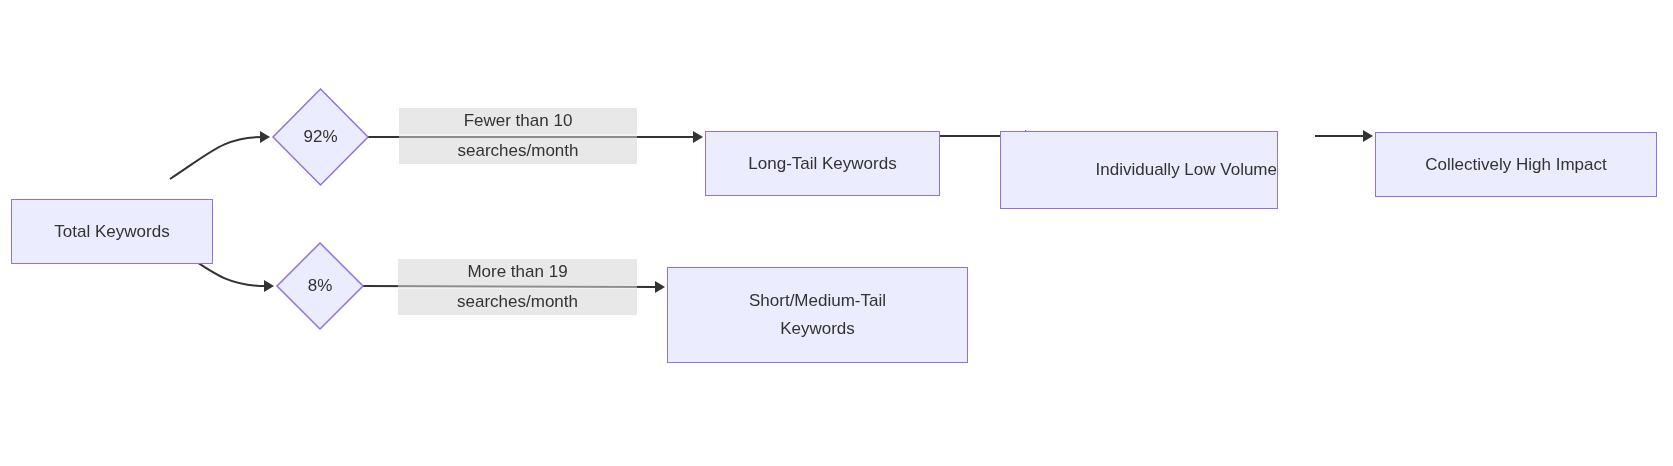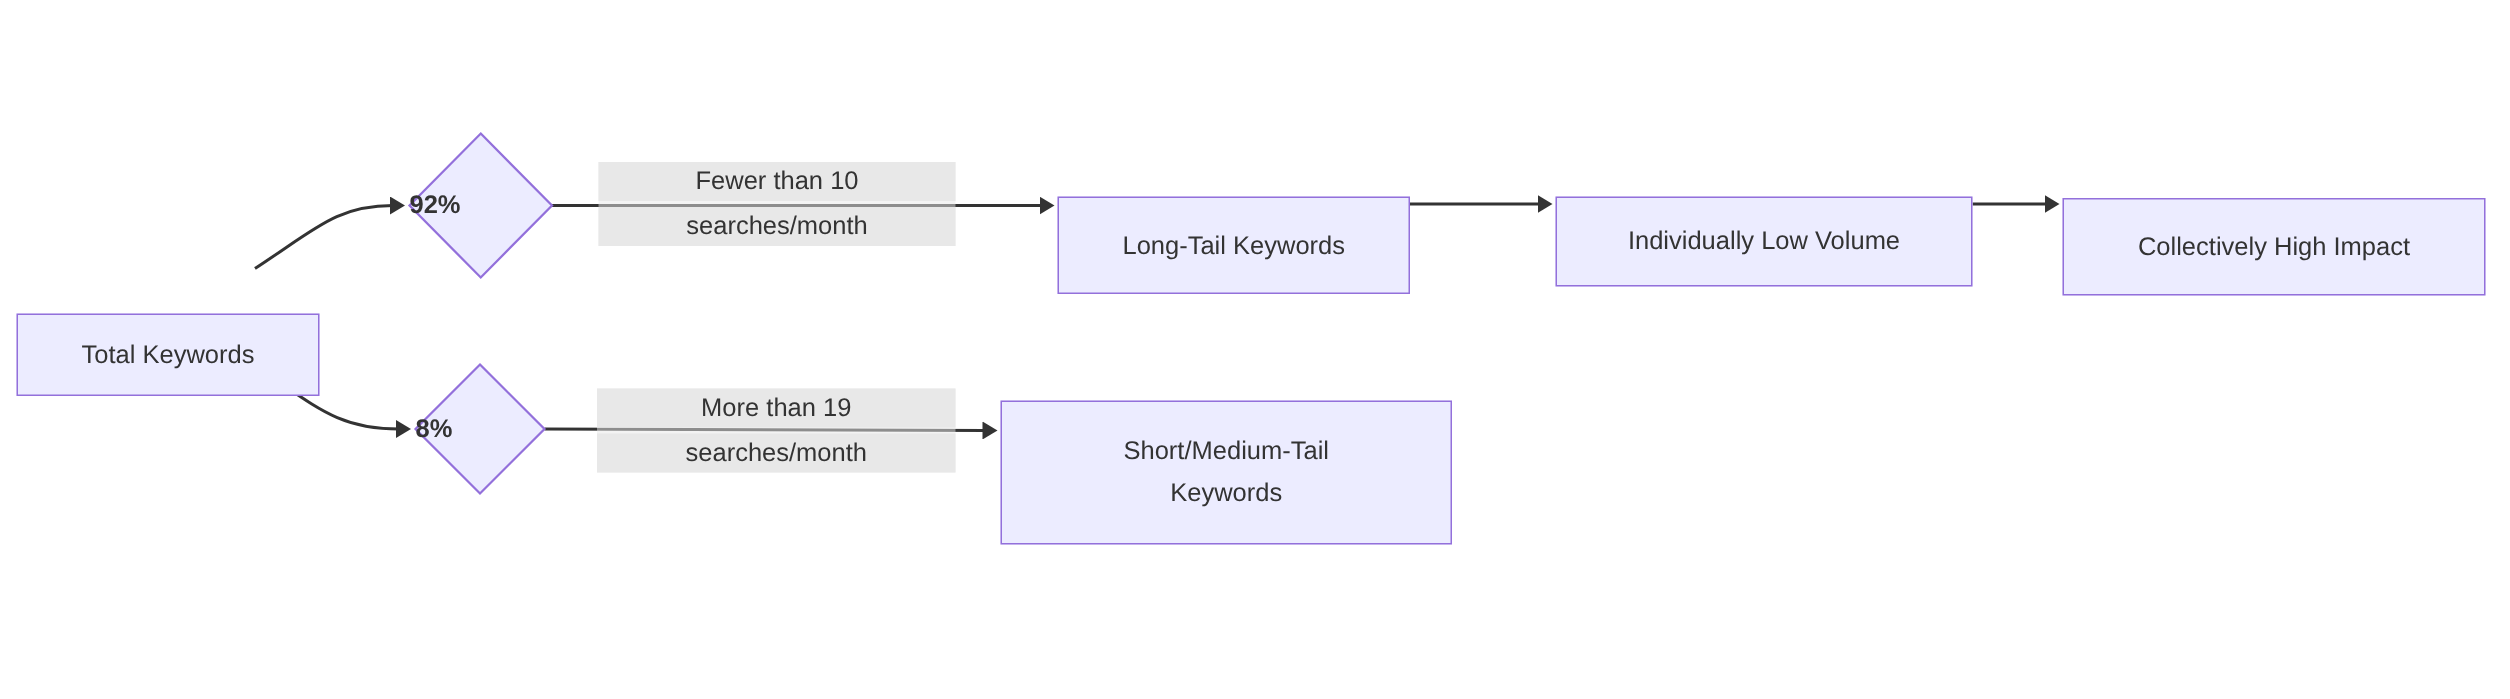--- a/index.html
+++ b/index.html
@@ -26,23 +26,22 @@
     position:absolute;
     background:var(--node-fill);
     border:1.5px solid var(--node-border);
     box-sizing:border-box;
     display:flex;flex-direction:column;
     align-items:center;justify-content:center;
     text-align:center;line-height:28px;margin-top:28px;
   }
   .diamond-label{
     position:absolute;
-    display:flex;align-items:center;
+    display:flex;align-items:center;justify-content:center;
     text-align:center;
-    font-weight:bold;
   }
   .edge-label{
     position:absolute;
     display:flex;flex-direction:column;align-items:center;
     gap:4px;
     background:rgba(232,232,232,0.5);
     text-align:center;
   }
   .edge-label span{
     display:block;width:100%;box-sizing:border-box;
@@ -66,21 +65,21 @@
     <path class="edge" d="M 170,244 C 210,270 224,286 266,286" marker-end="url(#arrow)"></path>
     <path class="edge" d="M 368,137 L 695,137" marker-end="url(#arrow)"></path>
     <path class="edge" d="M 940,136 L 1027,136" marker-end="url(#arrow)"></path>
     <path class="edge" d="M 1315,136 L 1365,136" marker-end="url(#arrow)"></path>
     <path class="edge" d="M 363,286 L 657,287" marker-end="url(#arrow)"></path>
 
     <polygon class="decision" points="320.5,89 368,137 320.5,185 273,137"></polygon>
     <polygon class="decision" points="320,243 363,286 320,329 277,286"></polygon>
   </svg>
 
-  <div class="node" style="left:11px;top:181px;width:202px;height:55px;">
+  <div class="node" style="left:11px;top:171px;width:202px;height:65px;">
     <span>Total Keywords</span>
   </div>
 
   <div class="diamond-label" style="left:273px;top:89px;width:95px;height:96px;">
     <span>92%</span>
   </div>
 
   <div class="diamond-label" style="left:277px;top:243px;width:86px;height:86px;">
     <span>8%</span>
   </div>
@@ -92,21 +91,21 @@
 
   <div class="edge-label" style="left:398px;top:259px;width:239px;">
     <span>More than 19</span>
     <span>searches/month</span>
   </div>
 
   <div class="node" style="left:705px;top:103px;width:235px;height:65px;">
     <span>Long-Tail Keywords</span>
   </div>
 
-  <div class="node" style="left:1037px;top:103px;width:278px;height:60px;">
+  <div class="node" style="left:1000px;top:103px;width:278px;height:78px;align-items:flex-end;">
     <span>Individually Low Volume</span>
   </div>
 
   <div class="node" style="left:1375px;top:104px;width:282px;height:65px;">
     <span>Collectively High Impact</span>
   </div>
 
   <div class="node" style="left:667px;top:239px;width:301px;height:96px;">
     <span>Short/Medium-Tail</span>
     <span>Keywords</span>

